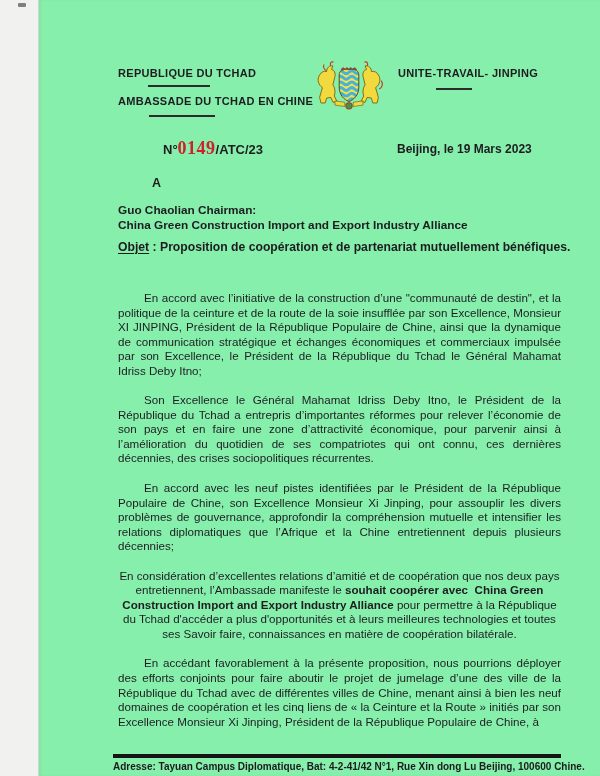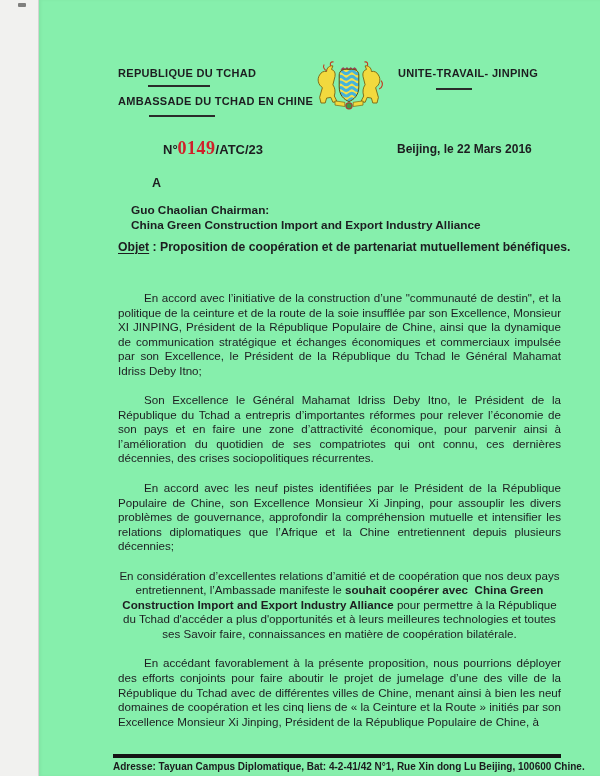--- a/index.html
+++ b/index.html
@@ -32,21 +32,21 @@
   .rule3{width:36px;margin:9px 0 0 38px;}
   .emblem{position:absolute;left:275px;top:60px;width:70px;height:58px;}
 
   .refline{position:absolute;left:82px;top:138px;white-space:nowrap;padding-left:42px;}
   .ref-prefix,.ref-suffix{font-size:13px;font-weight:bold;}
   .ref-number{font-family:"Liberation Serif","DejaVu Serif",serif;font-size:18px;font-weight:bold;color:#d0202a;letter-spacing:.5px;}
   .dateline{position:absolute;left:358px;top:142px;font-size:12px;font-weight:bold;white-space:nowrap;}
 
   
   .salutation{position:absolute;left:113px;top:176px;font-size:12.5px;font-weight:bold;}
-  .recipient{position:absolute;left:92px;top:203px;font-size:11.8px;font-weight:bold;line-height:14.5px;}
+  .recipient{position:absolute;left:79px;top:203px;font-size:11.8px;font-weight:bold;line-height:14.5px;}
   .subject{position:absolute;left:79px;top:240px;width:462px;font-size:12.2px;font-weight:bold;line-height:15.5px;}
   .subject .obj-label{text-decoration:underline;text-underline-offset:2px;text-align:center;}
 
   
   .body{position:absolute;left:79px;top:291px;width:443px;}
   .body p{
     margin:0 0 15px 0;
     font-size:11.6px;line-height:14.55px;
     text-align:justify;text-indent:26px;
   }
@@ -109,21 +109,21 @@
     </svg>
 
     <div class="motto">
       <div class="hdr-title">UNITE-TRAVAIL- JINPING</div>
       <div class="rule rule3"></div>
     </div>
 
     <div class="refline">
       <span class="ref-prefix">N°</span><span class="ref-number">0149</span><span class="ref-suffix">/ATC/23</span>
     </div>
-    <div class="dateline">Beijing, le 22 Mars 2016</div>
+    <div class="dateline">Beijing, le 19 Mars 2023</div>
 
     <div class="salutation">A</div>
     <div class="recipient">
       <div>Guo Chaolian Chairman:</div>
       <div>China Green Construction Import and Export Industry Alliance</div>
     </div>
 
     <div class="subject">
       <span class="obj-label">Objet</span><span> : </span><span>Proposition de coopération et de partenariat mutuellement bénéfiques.</span>
     </div>

